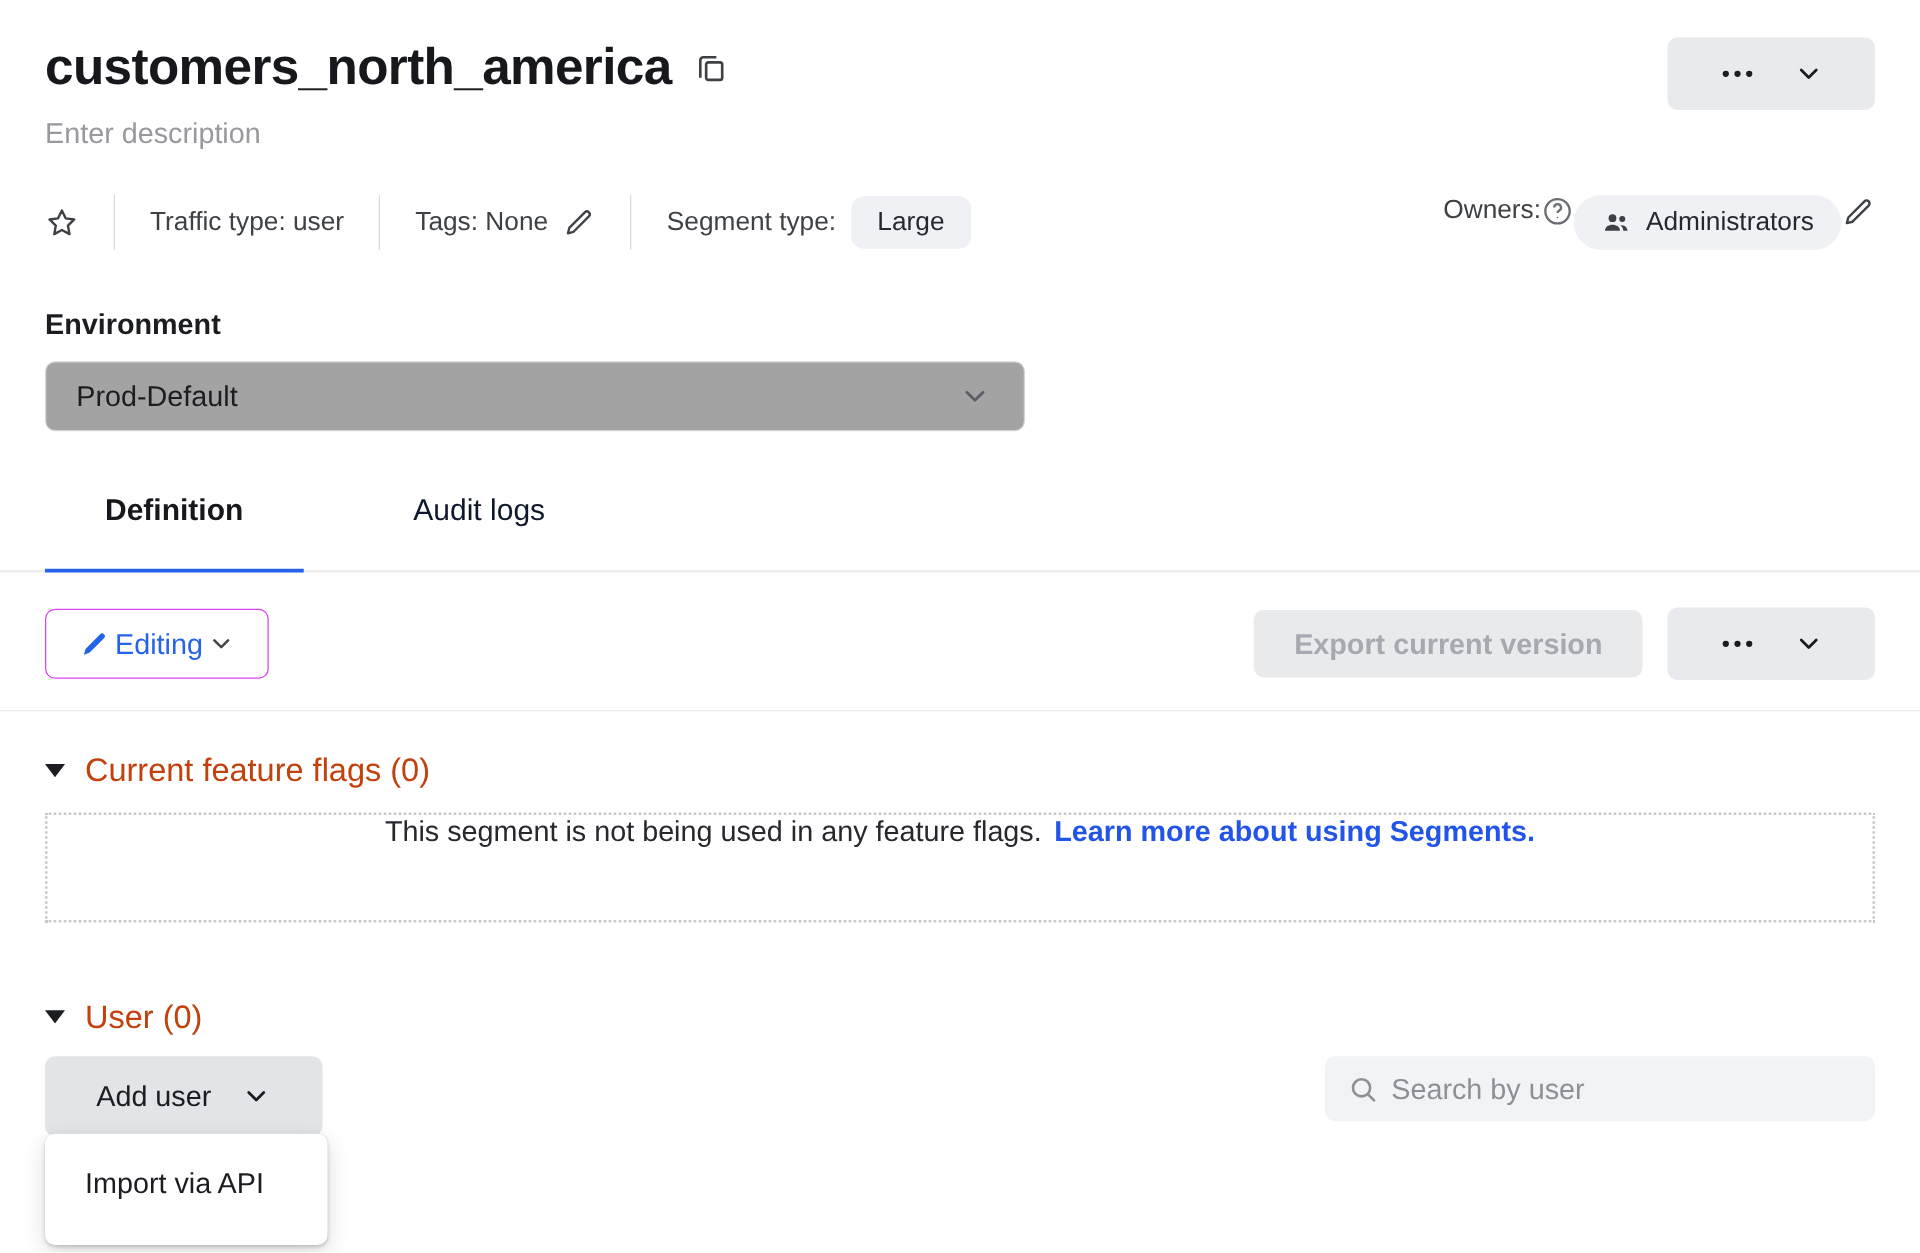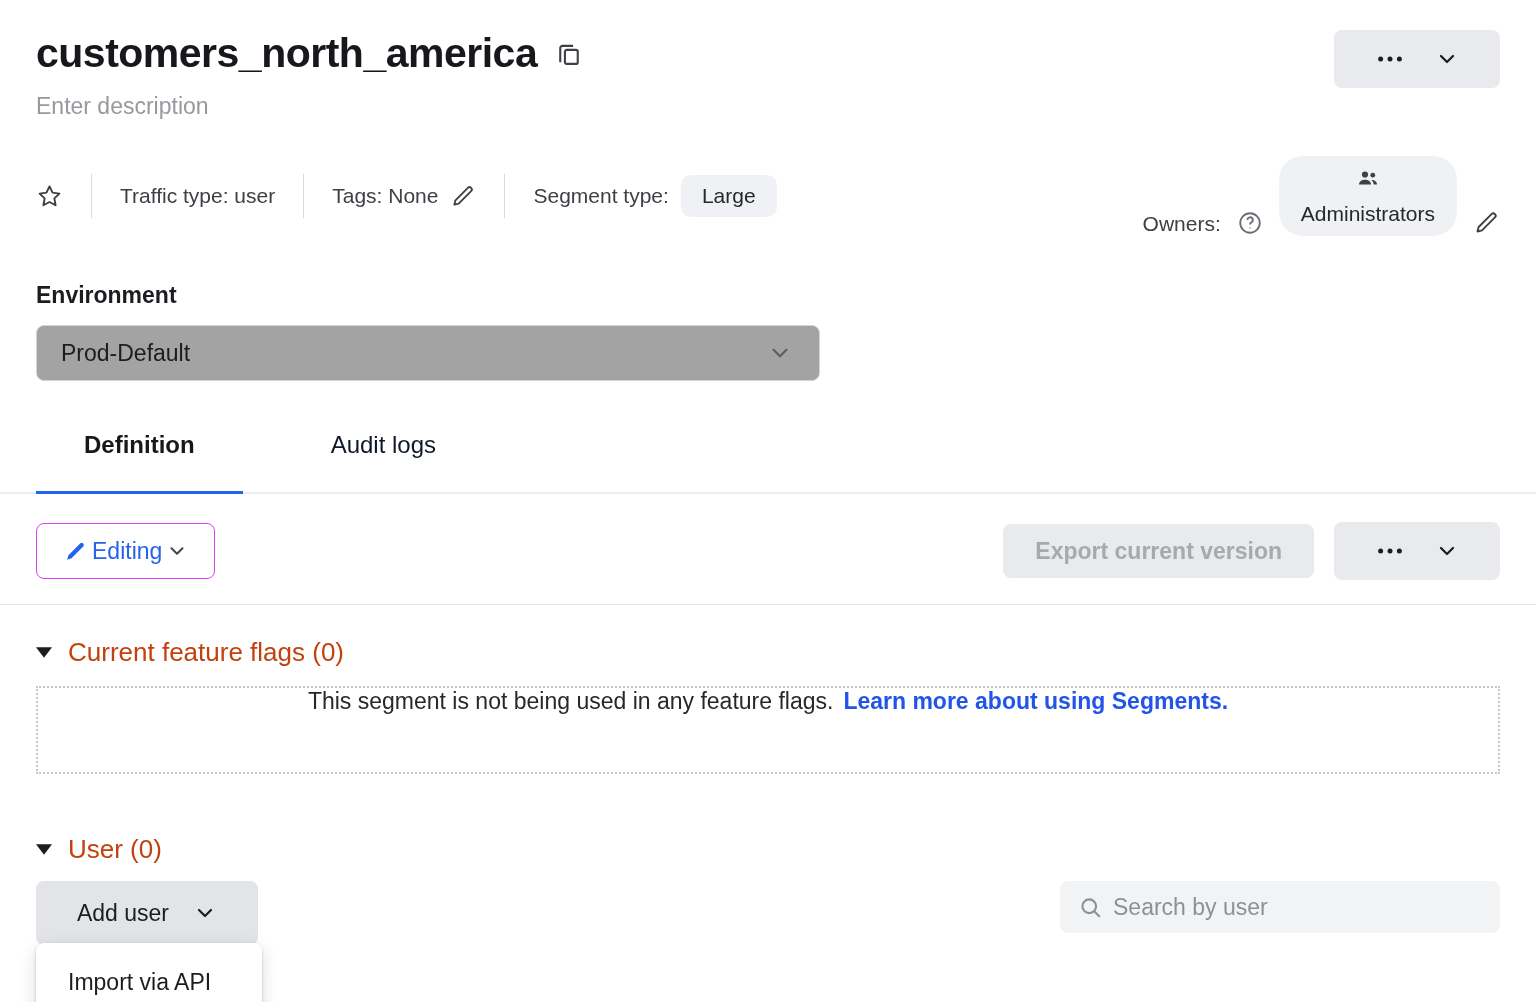--- a/index.html
+++ b/index.html
@@ -15,23 +15,23 @@
   .icon-btn { background:none; border:none; cursor:pointer; display:inline-flex; align-items:center; }
   .gray-btn { background:#e9eaed; border:none; border-radius:8px; height:58px; width:166px;
     display:flex; align-items:center; justify-content:center; gap:30px; cursor:pointer; }
   .desc { font-size:23px; color:#97999e; margin-top:16px; }
 
   
   .meta-row { display:flex; align-items:center; margin-top:36px; font-size:21px; color:#3d4045; }
   .meta-divider { width:1px; height:44px; background:#d8dade; margin:0 28px; }
   .meta-item { display:flex; align-items:center; gap:12px; }
   .pill { background:#f0f1f4; border-radius:10px; padding:9px 21px; font-size:21px; color:#26282d; }
-  .meta-right { margin-left:auto; display:flex; align-items:flex-end; gap:16px; }
+  .meta-right { margin-left:auto; display:flex; align-items:flex-start; gap:0; }
   .owners-pill { background:#f0f1f4; border-radius:24px; padding:10px 22px; display:flex;
-    align-items:center; gap:12px; font-size:21px; color:#26282d; cursor:pointer;flex-direction:column; }
+    align-items:center; gap:12px; font-size:21px; color:#26282d; cursor:pointer; }
 
   
   .env-label { font-size:23px; font-weight:700; margin-top:46px; color:#1b1d21; }
   .select-box { margin-top:16px; width:784px; height:56px; border:1px solid #d3d5d9; border-radius:8px;
     display:flex; align-items:center; justify-content:space-between; padding:0 26px 0 24px;
     font-size:23px; color:#1b1d21; cursor:pointer; background:#a3a3a3; }
 
   
   .tabs { display:flex; margin:42px -36px 0; padding:0 36px; border-bottom:2px solid #eceded; }
   .tab { font-size:24px; padding:8px 48px 32px; color:#0f172a; cursor:pointer; }

